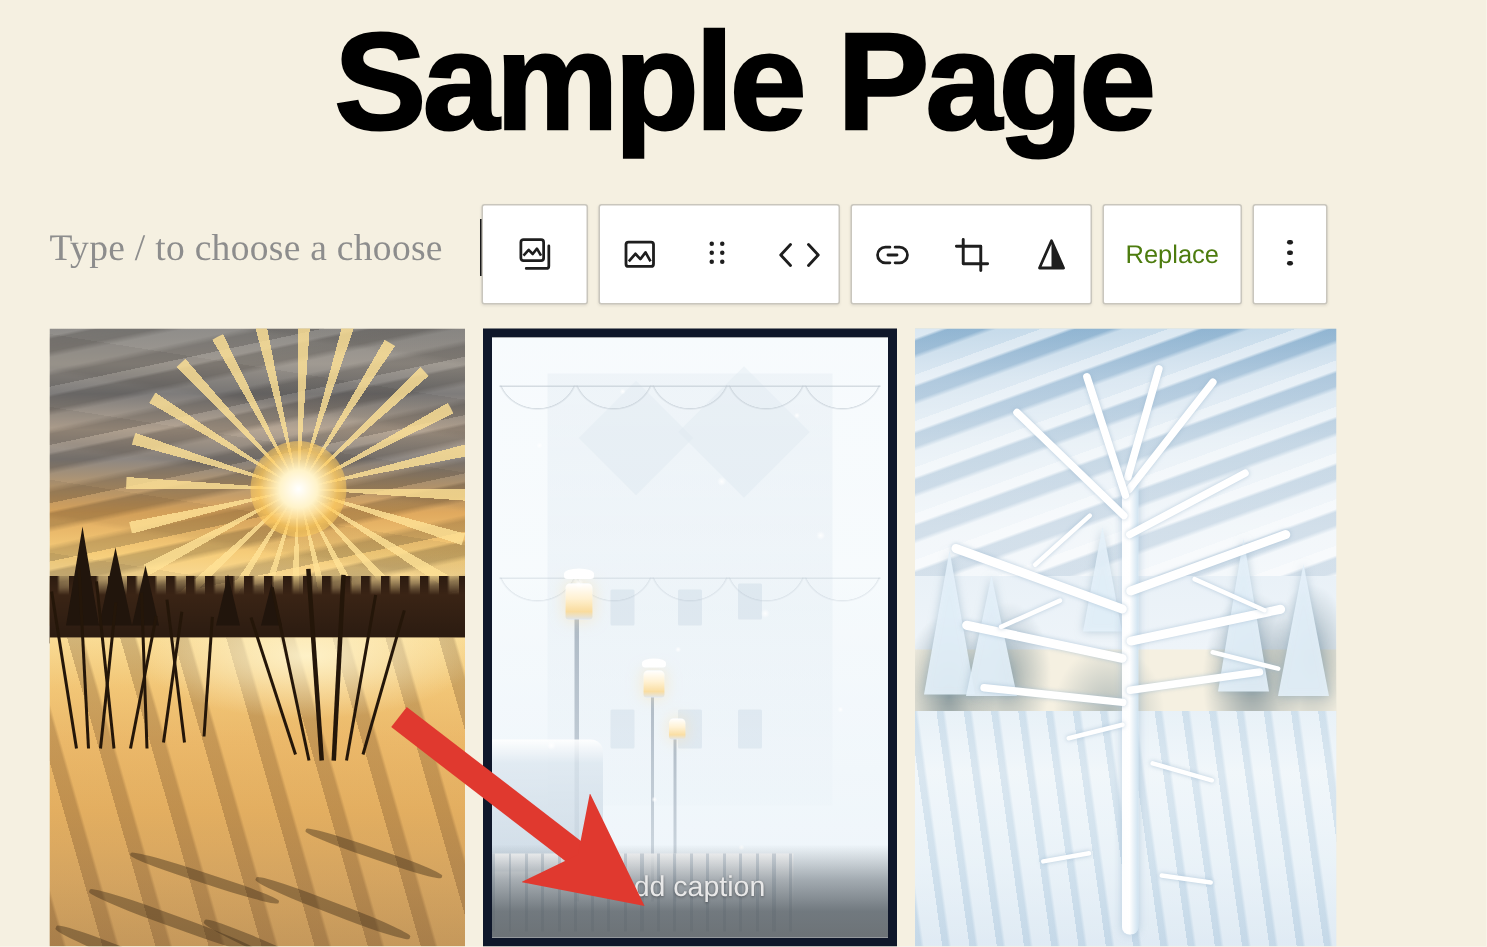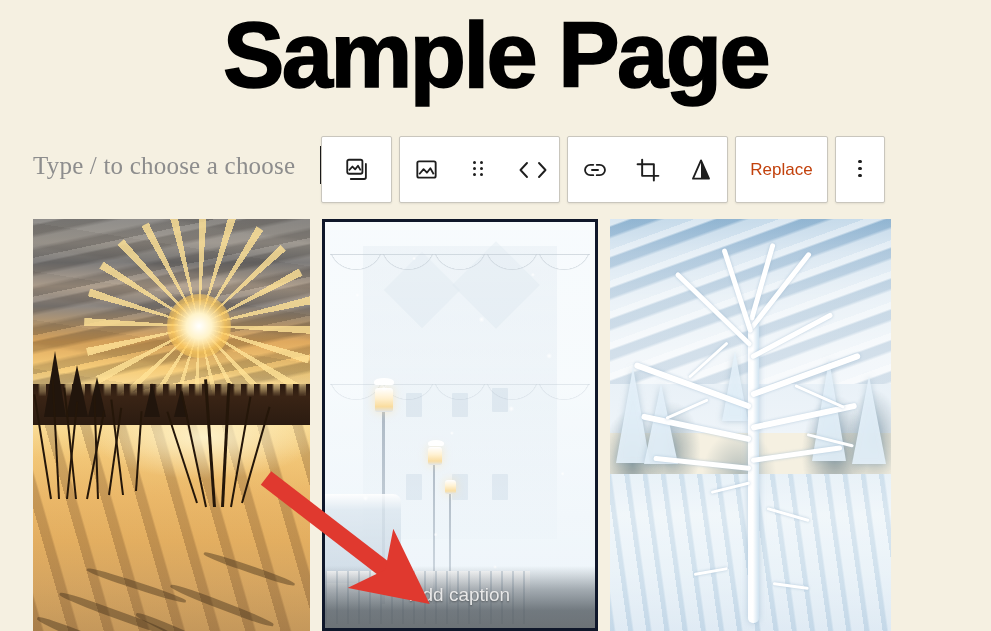--- a/index.html
+++ b/index.html
@@ -78,21 +78,21 @@
     justify-content: center;
     cursor: pointer;
     background: transparent;
     border: none;
     position: relative;
   }
   .tb-btn.single { width: 69px; }
   .tb-btn.wide {
     width: 91px;
     font-size: 17px;
-    color: #c2410c;
+    color: #4d7c0f;
     font-family: "Liberation Sans", sans-serif;
   }
   .tb-btn.narrow { width: 48px; }
   .tb-btn svg { display: block; }
 
   .dots-h {
     width: 13px;
     height: 18px;
     position: relative;
   }
@@ -129,21 +129,21 @@
     position: absolute;
     top: 0;
     height: 412px;
     overflow: hidden;
   }
   .gal-1 { left: 33px; width: 277px; }
   .gal-2 { left: 322px; width: 276px; }
   .gal-3 { left: 610px; width: 281px; }
 
   .gal-2 {
-    border: 3px solid #0f172a;
+    border: 6px solid #0f172a;
     box-sizing: border-box;
     text-decoration: underline;
   }
   .photo {
     position: absolute;
     inset: 0;
     overflow: hidden;
   }
 
   

